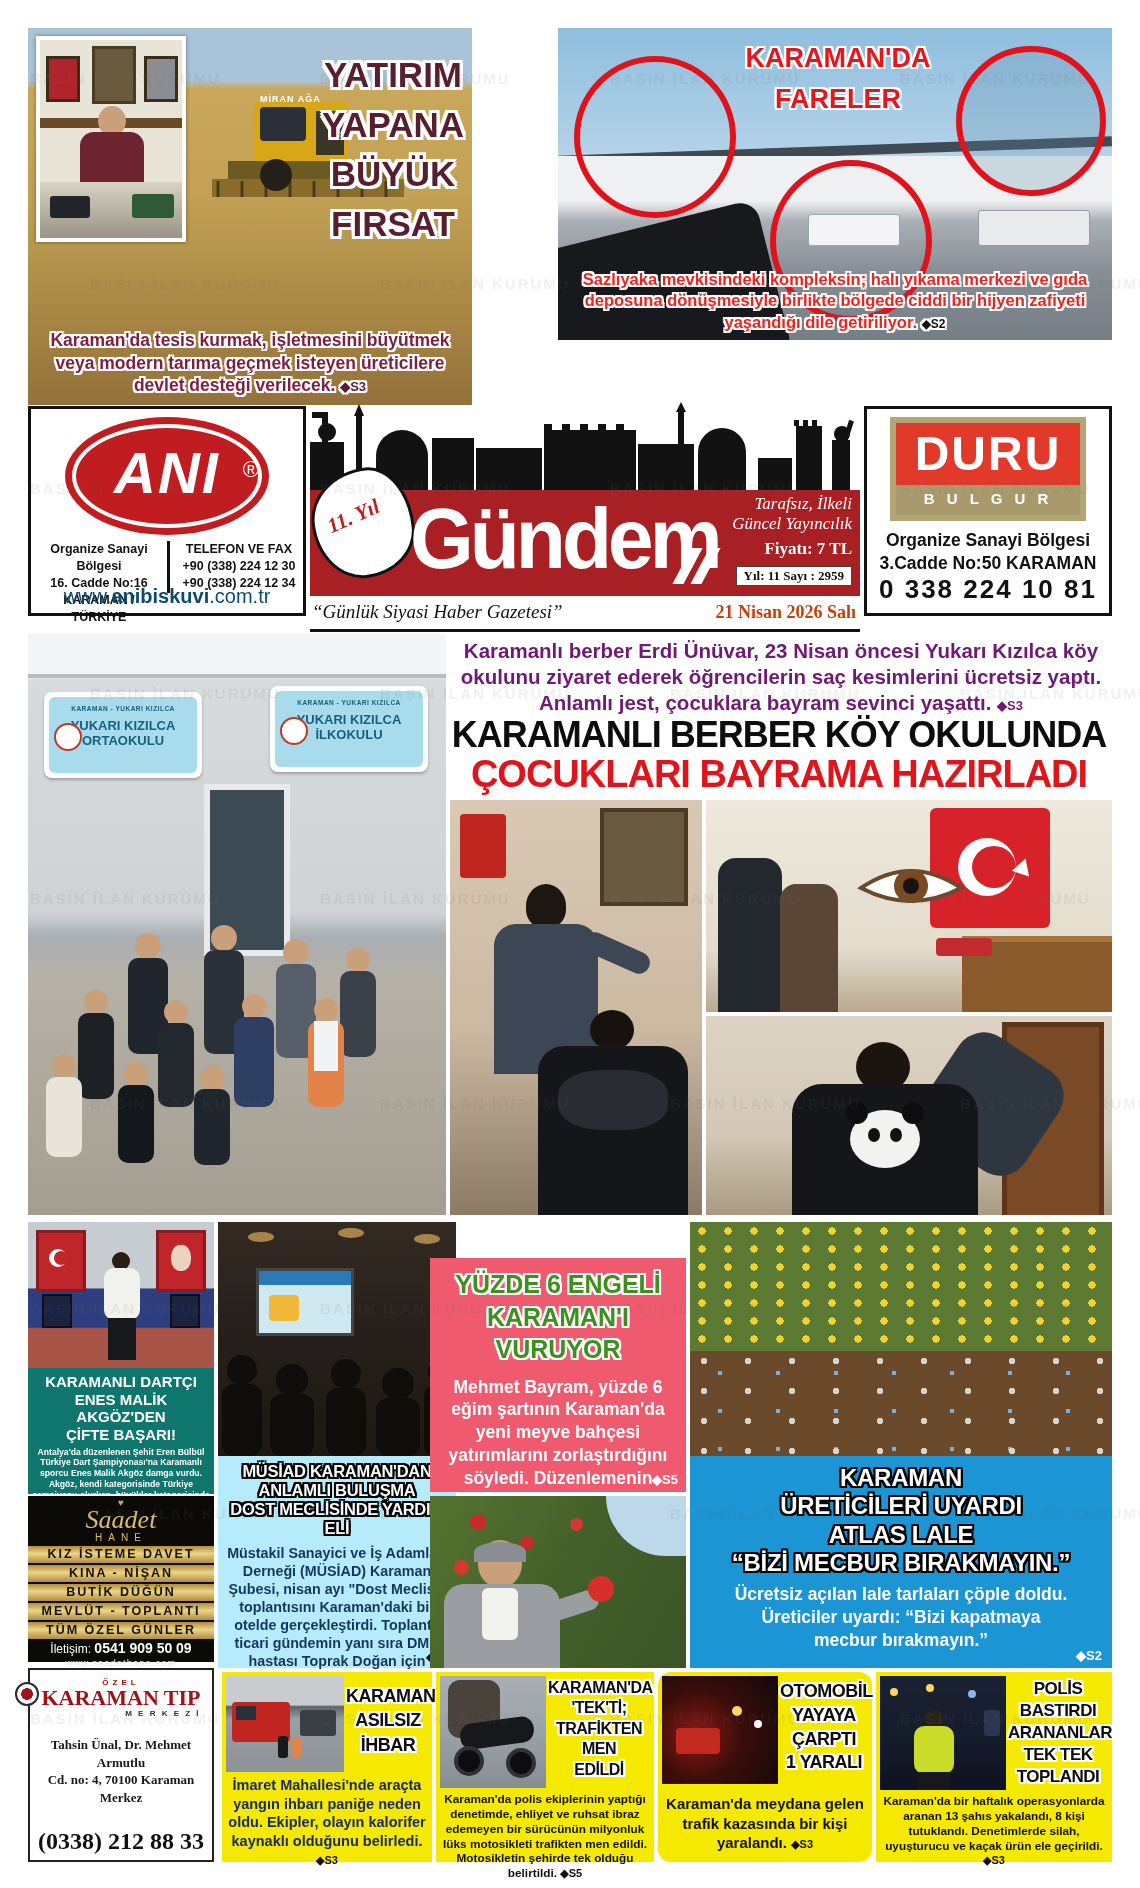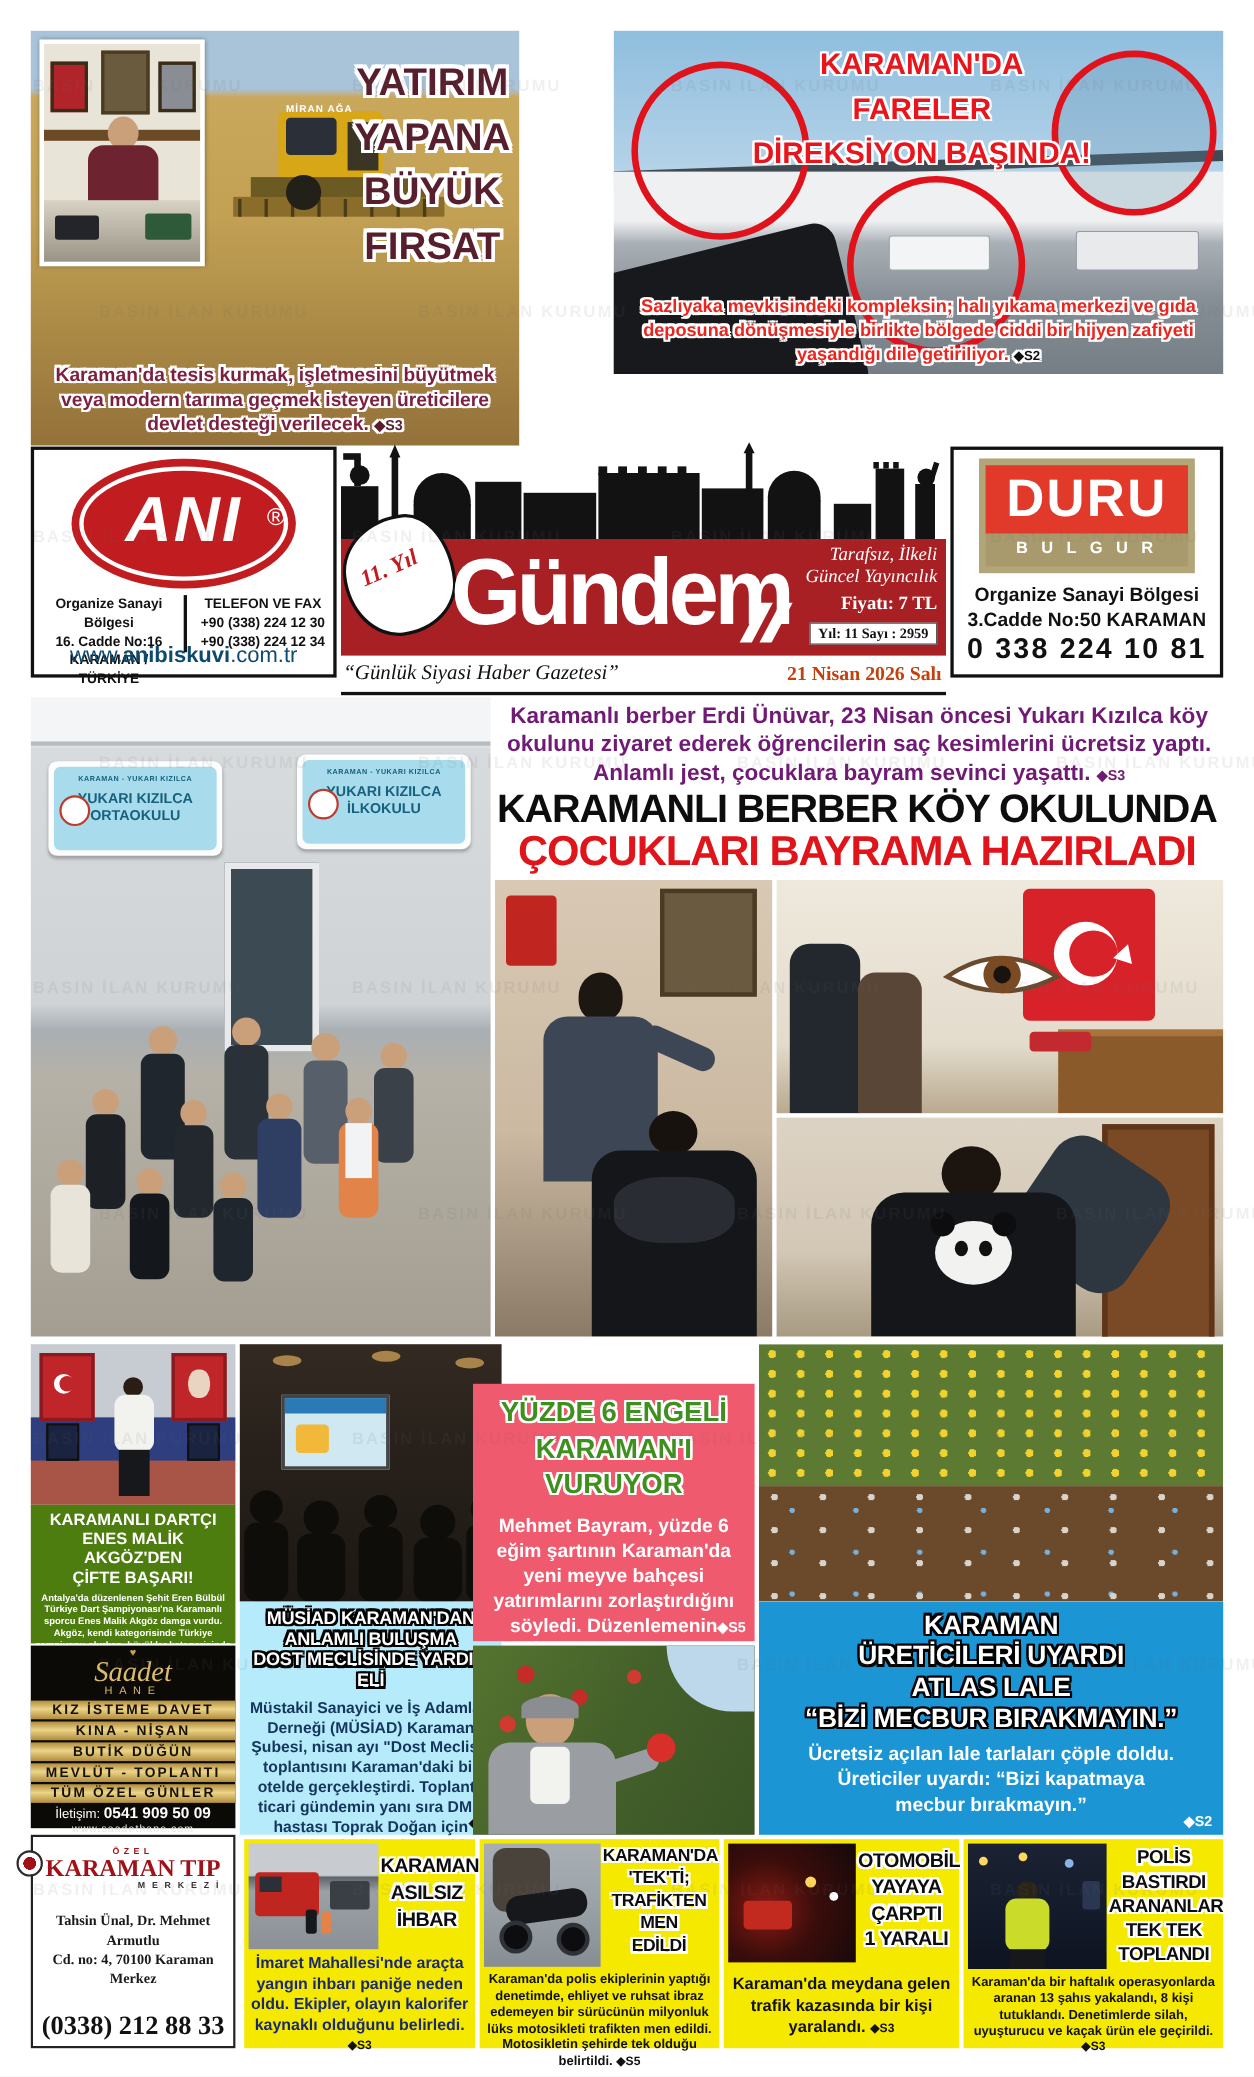--- a/index.html
+++ b/index.html
@@ -131,21 +131,20 @@
       <div class="abs" style="left:250px;top:186px;width:90px;height:30px;background:#f2f4f5;border:1px solid #9aa;border-radius:3px;"></div>
       <div class="abs" style="left:420px;top:182px;width:110px;height:34px;background:#e8eaec;border:1px solid #99a;border-radius:3px;"></div>
       <div class="abs" style="left:-40px;top:200px;width:260px;height:160px;background:#17191c;transform:rotate(-14deg);border-radius:20px;"></div>
       <div class="circle" style="left:16px;top:28px;width:150px;height:150px;"></div>
       <div class="circle" style="left:212px;top:132px;width:150px;height:150px;"></div>
       <div class="circle" style="left:398px;top:18px;width:138px;height:138px;background:rgba(90,140,170,.25);"></div>
       <div class="abs c" style="left:120px;top:10px;width:320px;
            font-weight:900;font-size:27px;line-height:1.5;color:#e8151c;">
         <div class="ow">KARAMAN'DA</div>
         <div class="ow">FARELER</div>
-        <div class="ow">DİREKSİYON BAŞINDA!</div>
       </div>
       <div class="abs c" style="left:10px;right:10px;bottom:6px;font-weight:700;font-size:16.5px;line-height:1.32;color:#e8251f;">
         <span class="ow">Sazlıyaka mevkisindeki kompleksin; halı yıkama merkezi ve gıda deposuna dönüşmesiyle birlikte bölgede ciddi bir hijyen zafiyeti yaşandığı dile getiriliyor.</span>
         <span class="ow pref" style="font-size:12px;color:#111;">◆S2</span>
       </div>
     </div>
   </section>
 
   <section class="abs" style="left:28px;top:406px;width:278px;height:210px;border:3px solid #111;background:#fff;box-sizing:border-box;">
     <div class="abs" style="left:34px;top:8px;width:204px;height:118px;background:#c11d20;border-radius:50%;">
@@ -354,21 +353,21 @@
       <div class="abs" style="left:12px;top:12px;width:20px;height:26px;border-radius:45%;background:#e8d4c0;"></div>
     </div>
     <div class="abs" style="left:14px;top:72px;width:26px;height:30px;background:#1a2340;border:2px solid #111;"></div>
     <div class="abs" style="right:14px;top:72px;width:26px;height:30px;background:#1a2340;border:2px solid #111;"></div>
     <div class="abs" style="left:76px;top:30px;width:36px;height:108px;">
       <div class="abs" style="left:8px;top:0;width:18px;height:18px;border-radius:50%;background:#2a1d14;"></div>
       <div class="abs" style="left:0;top:16px;width:36px;height:52px;border-radius:10px;background:#f2f2ee;"></div>
       <div class="abs" style="left:4px;top:66px;width:28px;height:42px;background:#16181c;"></div>
     </div>
   </div>
-  <div class="abs" style="left:28px;top:1368px;width:186px;height:126px;background:#4d7c0f;box-sizing:border-box;padding:5px 3px;">
+  <div class="abs" style="left:28px;top:1368px;width:186px;height:126px;background:#0f766e;box-sizing:border-box;padding:5px 3px;">
     <div class="c" style="color:#fff;font-weight:900;font-size:15px;line-height:1.18;">
       <div>KARAMANLI DARTÇI</div>
       <div>ENES MALİK AKGÖZ'DEN</div>
       <div>ÇİFTE BAŞARI!</div>
     </div>
     <div class="c" style="color:#fff;font-weight:700;font-size:8.6px;line-height:1.25;margin-top:3px;">Antalya'da düzenlenen Şehit Eren Bülbül Türkiye Dart Şampiyonası'na Karamanlı sporcu Enes Malik Akgöz damga vurdu. Akgöz, kendi kategorisinde Türkiye şampiyonu olurken, büyükler kategorisinde ise Türkiye üçüncülüğünü elde ederek çifte kupa sevinci yaşattı.</div>
   </div>
 
   <section class="abs c" style="left:28px;top:1496px;width:186px;height:166px;background:#0b0a07;box-sizing:border-box;padding:2px 0;">
     <div style="color:#c9a84c;font-size:10px;line-height:10px;">♥</div>
@@ -512,21 +511,21 @@
       <div>TRAFİKTEN</div>
       <div>MEN</div>
       <div>EDİLDİ</div>
     </div>
     <div class="abs c" style="left:4px;right:4px;top:120px;color:#111;font-weight:800;font-size:11.8px;line-height:1.26;">
       <span>Karaman'da polis ekiplerinin yaptığı denetimde, ehliyet ve ruhsat ibraz edemeyen bir sürücünün milyonluk lüks motosikleti trafikten men edildi. Motosikletin şehirde tek olduğu belirtildi.</span>
       <span class="pref" style="font-size:11px;">◆S5</span>
     </div>
   </section>
 
-  <section class="ybox" style="left:658px;width:214px;">
+  <section class="ybox" style="left:658px;width:214px;border-radius:13px;">
     <div class="ph" style="left:4px;top:4px;width:116px;height:108px;
          background:radial-gradient(circle at 30% 55%, #8a1a14 0, #3a0d0a 45%, #14090a 100%);">
       <div class="abs" style="left:14px;top:52px;width:44px;height:26px;background:#c22a20;border-radius:4px;"></div>
       <div class="abs" style="left:70px;top:30px;width:10px;height:10px;border-radius:50%;background:#ffd65e;"></div>
       <div class="abs" style="left:92px;top:44px;width:8px;height:8px;border-radius:50%;background:#fff;"></div>
     </div>
     <div class="abs bh ow" style="left:122px;top:8px;width:88px;font-size:18px;line-height:1.32;">
       <div>OTOMOBİL</div>
       <div>YAYAYA</div>
       <div>ÇARPTI</div>

